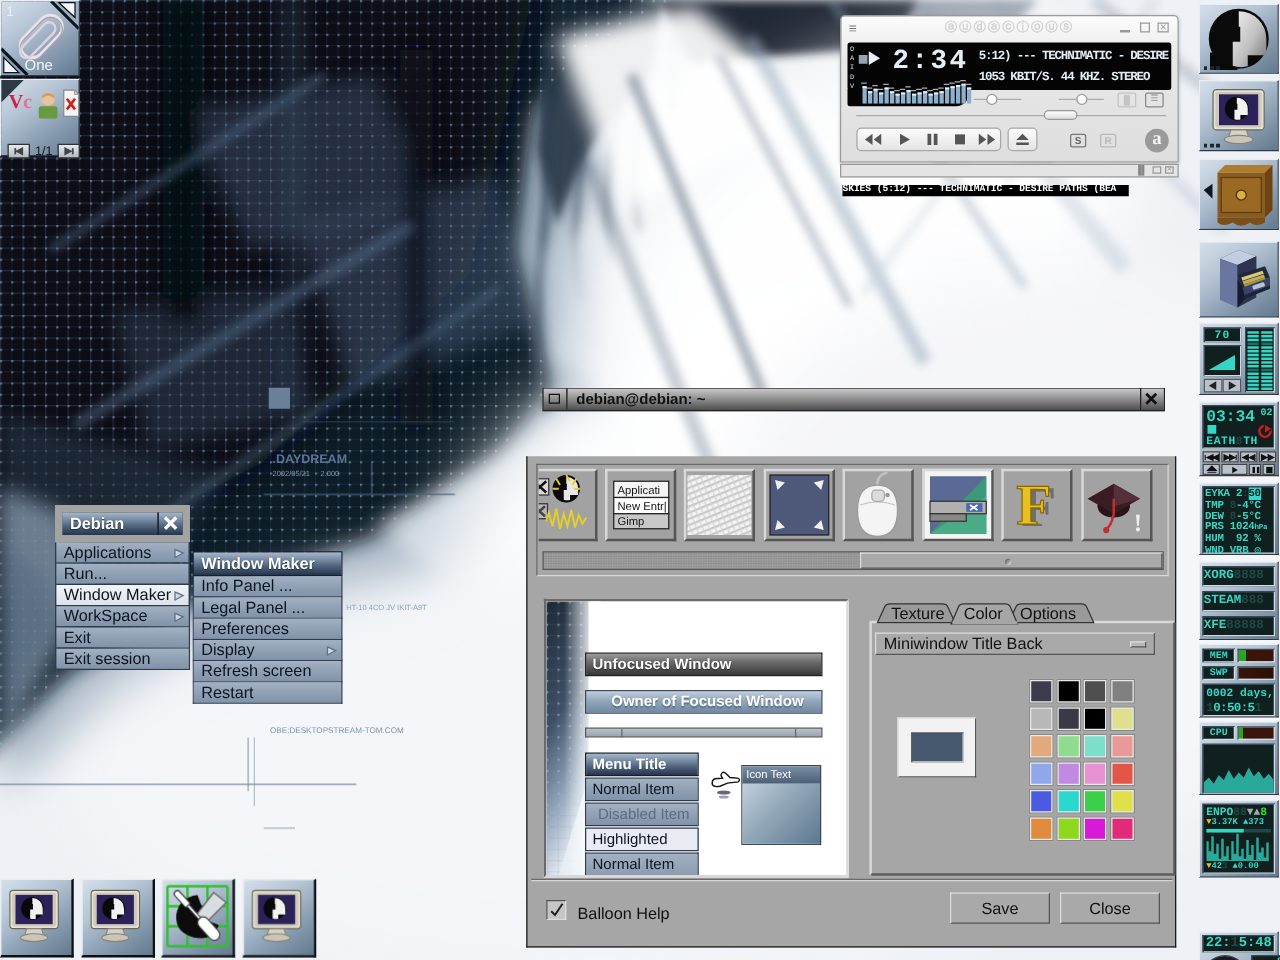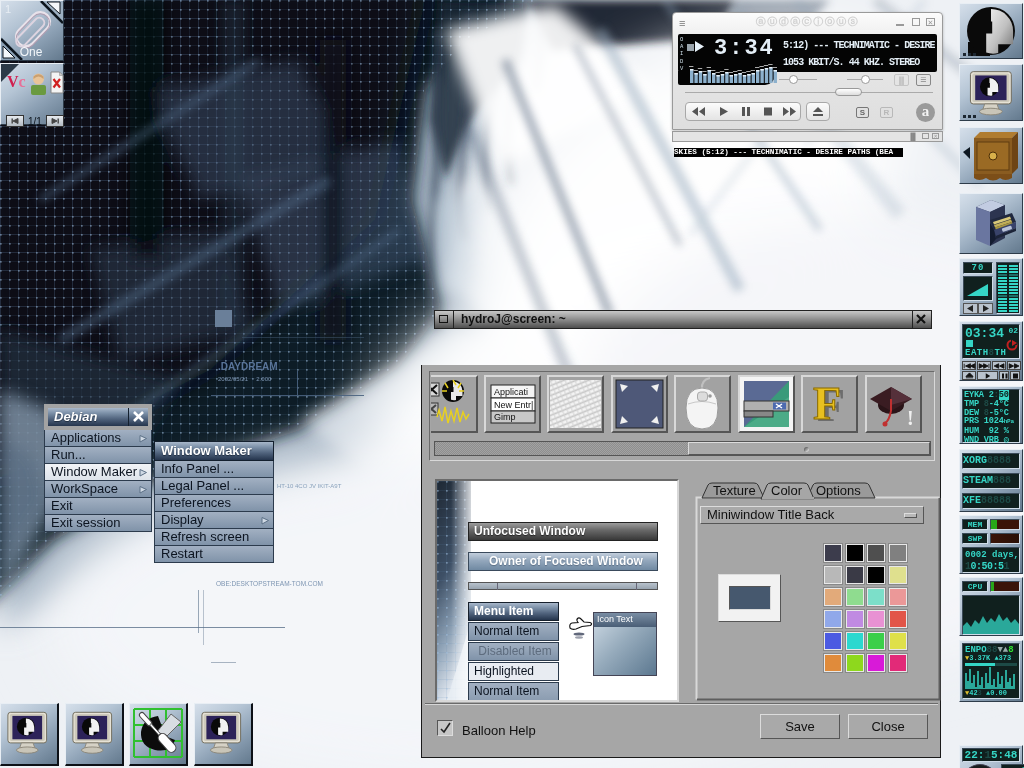--- a/index.html
+++ b/index.html
@@ -483,21 +483,21 @@
       <div class="abs" style="right:38px;top:6px;width:8px;height:7px;border-bottom:2px solid #999;"></div>
       <div class="abs" style="right:22px;top:5px;width:8px;height:8px;border:1.5px solid #999;"></div>
       <div class="abs" style="right:7px;top:5px;width:9px;height:8px;border:1.5px solid #999;font-size:7px;line-height:7px;color:#999;text-align:center;">✕</div>
       <div class="abs" style="left:5px;top:21px;width:259px;height:38px;background:#040404;border-radius:2px;"></div>
       <div class="abs" style="left:5px;top:58px;width:97px;height:14px;background:#040404;border-radius:0 0 10px 2px;"></div>
       <div class="abs" style="left:7px;top:23px;color:#cfe0ea;font-size:5.5px;line-height:7.2px;font-family:'Liberation Mono',monospace;">O<br>A<br>I<br>D<br>V</div>
       <div class="abs" style="left:14px;top:31px;width:7px;height:7px;background:#9aa4ac;"></div>
       <svg class="abs" style="left:21px;top:27px" width="11" height="13">
         <path d="M1 1 L10 6.5 L1 12 Z" fill="#e8f2fa"></path>
       </svg>
-      <div class="abs" style="left:41px;top:23px;color:#e4eef6;font-size:22px;font-weight:bold;font-family:'Liberation Mono',monospace;letter-spacing:2px;">3:34</div>
+      <div class="abs" style="left:41px;top:23px;color:#e4eef6;font-size:22px;font-weight:bold;font-family:'Liberation Mono',monospace;letter-spacing:2px;">2:34</div>
       <svg width="92" height="20" style="position:absolute;left:15px;top:50px;">
         <rect x="2" y="6" width="3.4" height="14" fill="#8cb0cc"></rect>
         <rect x="2" y="6" width="3.4" height="1.5" fill="#e8f2fa"></rect>
         <rect x="1" y="3" width="4.4" height="1" fill="#aaa"></rect>
         <rect x="6.4" y="10" width="3.4" height="10" fill="#8cb0cc"></rect>
         <rect x="6.4" y="10" width="3.4" height="1.5" fill="#e8f2fa"></rect>
         <rect x="5.4" y="7" width="4.4" height="1" fill="#aaa"></rect>
         <rect x="10.8" y="8" width="3.4" height="12" fill="#8cb0cc"></rect>
         <rect x="10.8" y="8" width="3.4" height="1.5" fill="#e8f2fa"></rect>
         <rect x="9.8" y="5" width="4.4" height="1" fill="#aaa"></rect>
@@ -585,21 +585,21 @@
       <div class="abs" style="right:24px;top:1px;color:#888;font-size:7px;line-height:8px;">▐▌</div>
       <div class="abs" style="right:13px;top:1px;width:7px;height:6px;border:1px solid #999;"></div>
       <div class="abs" style="right:3px;top:1px;width:7px;height:6px;border:1px solid #999;font-size:5px;line-height:5px;color:#999;text-align:center;">✕</div>
     </div>
   </div>
 
 <div class="abs" style="left:434px;top:310px;width:498px;height:19px;border:1px solid #222;background:#777;display:flex;">
   <div class="tbU" style="width:19px;height:17px;border-right:1px solid #222;position:relative;">
     <div style="position:absolute;left:4px;top:4px;width:9px;height:8px;border:1.5px solid #111;"></div>
   </div>
-  <div class="tbU" style="flex:1;height:17px;color:#111;font-weight:bold;font-size:12px;line-height:17px;padding-left:7px;">hydroJ@screen: ~</div>
+  <div class="tbU" style="flex:1;height:17px;color:#111;font-weight:bold;font-size:12px;line-height:17px;padding-left:7px;">debian@debian: ~</div>
   <div class="tbU" style="width:19px;height:17px;border-left:1px solid #222;position:relative;">
     <svg width="17" height="17">
         <path d="M4 4 L12 12 M12 4 L4 12" stroke="#111" stroke-width="2.2"></path>
       </svg>
   </div>
 </div>
 
 <div id="prefs" class="abs" style="left:421px;top:345px;width:520px;height:413px;">
 
 
@@ -695,21 +695,21 @@
           <rect width="34" height="219" fill="url(#grid)"></rect>
           <polygon points="34,140 10,219 34,219" fill="#e8edf3" opacity=".85"></polygon>
         </svg>
         <div class="abs" style="left:14px;top:0px;width:30px;height:219px;background:linear-gradient(90deg,rgba(255,255,255,0),#fff 85%);"></div>
         <div class="abs" style="left:31px;top:41px;width:190px;height:19px;border:1px solid #222;background:linear-gradient(180deg,#9c9c9c,#6a6a6a 40%,#383838);color:#fff;font-weight:bold;font-size:12px;line-height:17px;padding-left:5px;text-shadow:0 1px 1px #222;">Unfocused Window</div>
         <div class="abs" style="left:31px;top:71px;width:190px;height:19px;border:1px solid #3a4a5c;background:linear-gradient(180deg,#c2cedc,#93a7bc 45%,#7089a2);color:#fff;font-weight:bold;font-size:12px;line-height:17px;padding-left:20px;text-shadow:0 1px 1px #5a6e84;">Owner of Focused Window</div>
         <div class="abs" style="left:31px;top:101px;width:190px;height:8px;border:1px solid #555;background:linear-gradient(180deg,#b8c2cc,#98a4b0);">
           <div style="position:absolute;left:28px;top:0;width:1px;height:7px;background:#667;"></div>
           <div style="position:absolute;right:20px;top:0;width:1px;height:7px;background:#667;"></div>
         </div>
-        <div class="abs tbF" style="left:31px;top:121px;width:91px;height:19px;border:1px solid #16202c;color:#fff;font-weight:bold;font-size:12px;line-height:17px;padding-left:5px;">Menu Item</div>
+        <div class="abs tbF" style="left:31px;top:121px;width:91px;height:19px;border:1px solid #16202c;color:#fff;font-weight:bold;font-size:12px;line-height:17px;padding-left:5px;">Menu Title</div>
         <div class="abs" style="left:31px;top:141px;width:91px;height:19px;border:1px solid #2c3b4d;background:linear-gradient(180deg,#a2b0c2,#8093a9);font-size:12px;line-height:17px;padding-left:5px;color:#0c1420;">Normal Item</div>
         <div class="abs" style="left:31px;top:161px;width:91px;height:19px;border:1px solid #2c3b4d;background:linear-gradient(180deg,#a2b0c2,#8093a9);font-size:12px;line-height:17px;padding-left:3px;color:#5e6c7e;text-align:center;">Disabled Item</div>
         <div class="abs" style="left:31px;top:181px;width:91px;height:19px;border:1px solid #2c3b4d;background:#e8ecf2;font-size:12px;line-height:17px;padding-left:5px;color:#0c1420;">Highlighted</div>
         <div class="abs" style="left:31px;top:201px;width:91px;height:18px;border:1px solid #2c3b4d;border-bottom:none;background:linear-gradient(180deg,#a2b0c2,#8c9db1);font-size:12px;line-height:17px;padding-left:5px;color:#0c1420;">Normal Item</div>
         <svg class="abs" style="left:131px;top:134px" width="26" height="26">
           <g stroke="#111" fill="#fdfdfd" stroke-width="1.1">
             <path d="M2 13 Q1 9 4 8 L10 7.5 Q8 5 9.5 3.5 Q11 2 13 4 L16 7 L22 7.5 Q25 8.5 22.5 10.5 L14 11.5 L8 14 Q4 15 2 13 Z"></path>
           </g>
           <ellipse cx="11" cy="19" rx="5.5" ry="1.6" fill="#39425a" opacity=".8"></ellipse>
           <ellipse cx="11" cy="22.5" rx="4" ry="1.2" fill="#39425a" opacity=".5"></ellipse>
@@ -817,21 +817,21 @@
           <path d="M3 8 L6 11 L12 2" stroke="#222" stroke-width="1.6" fill="none"></path>
         </svg>
     </div>
     <div class="abs" style="left:40px;top:358px;font-size:13px;color:#111;">Balloon Help</div>
     <div class="abs rb" style="left:338px;top:349px;width:80px;height:25px;background:#a9a9a9;text-align:center;font-size:13px;color:#111;line-height:23px;">Save</div>
     <div class="abs rb" style="left:426px;top:349px;width:80px;height:25px;background:#a9a9a9;text-align:center;font-size:13px;color:#111;line-height:23px;">Close</div>
   </div>
 </div>
 
 <div id="menu1" class="abs" style="left:44px;top:404px;width:108px;">
-    <div style="display:flex;border:4px solid #a3a3a3;font-style:italic;">
+    <div style="display:flex;border:6px solid #a3a3a3;">
       <div class="tbF" style="flex:1;height:18px;color:#fff;font-weight:bold;font-size:13px;line-height:17px;padding-left:6px;text-shadow:0 1px 1px #1c2a3c;">Debian</div>
       <div class="tbF" style="width:20px;height:18px;border-left:1px solid #14202e;"><svg width="20" height="18">
           <path d="M5 4 L14 13 M14 4 L5 13" stroke="#fff" stroke-width="2.6"></path>
         </svg></div>
     </div>
     <div style="position:relative;height:17px;background:linear-gradient(180deg,#a2b0c2,#8093a9);border:1px solid #2c3b4d;border-top:none;font-size:13px;line-height:16px;padding-left:6px;color:#0c1420;">Applications<svg style="position:absolute;right:3px;top:5px;" width="9" height="8">
         <path d="M1 .5 L7.5 3.5 L1 7 Z" fill="#cfd9e4" stroke="#5c7086" stroke-width="1"></path>
       </svg></div>
     <div style="position:relative;height:17px;background:linear-gradient(180deg,#a2b0c2,#8093a9);border:1px solid #2c3b4d;border-top:none;font-size:13px;line-height:16px;padding-left:6px;color:#0c1420;">Run...</div>
     <div style="position:relative;height:17px;background:linear-gradient(180deg,#f2f4f7,#dde3ea);border:1px solid #2c3b4d;border-top:none;font-size:13px;line-height:16px;padding-left:6px;color:#0c1420;">Window Maker<svg style="position:absolute;right:3px;top:5px;" width="9" height="8">

